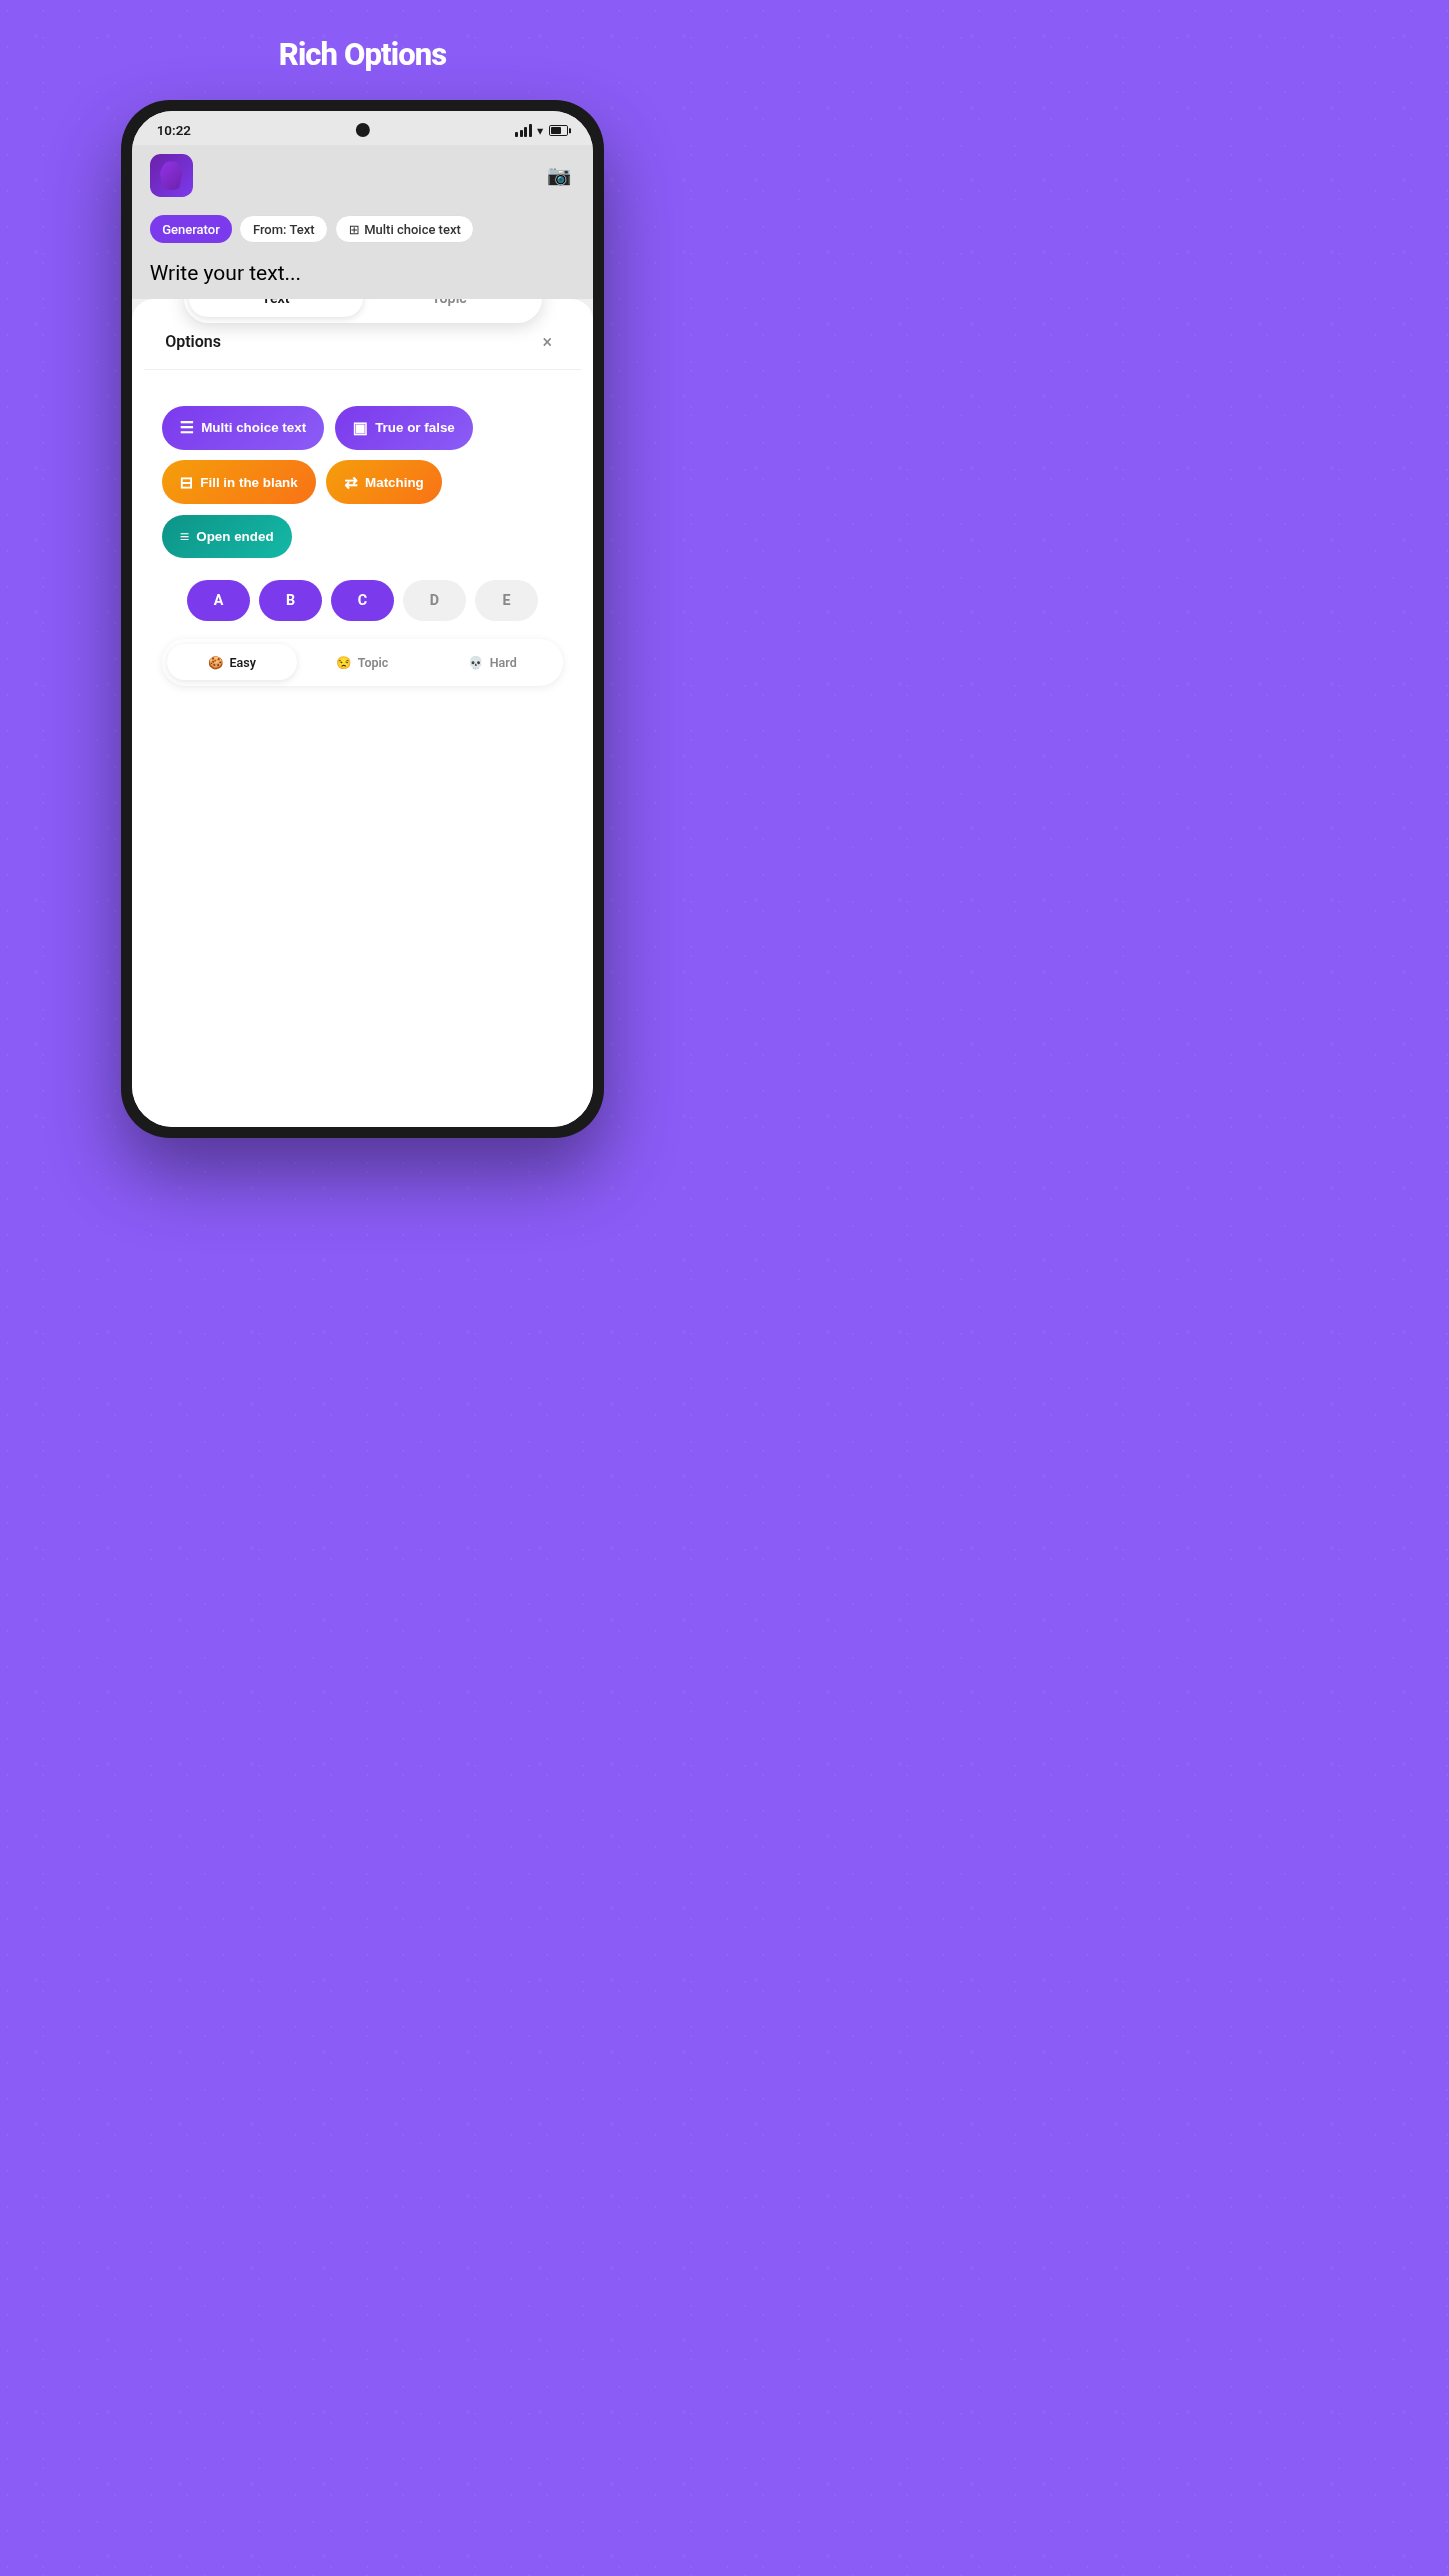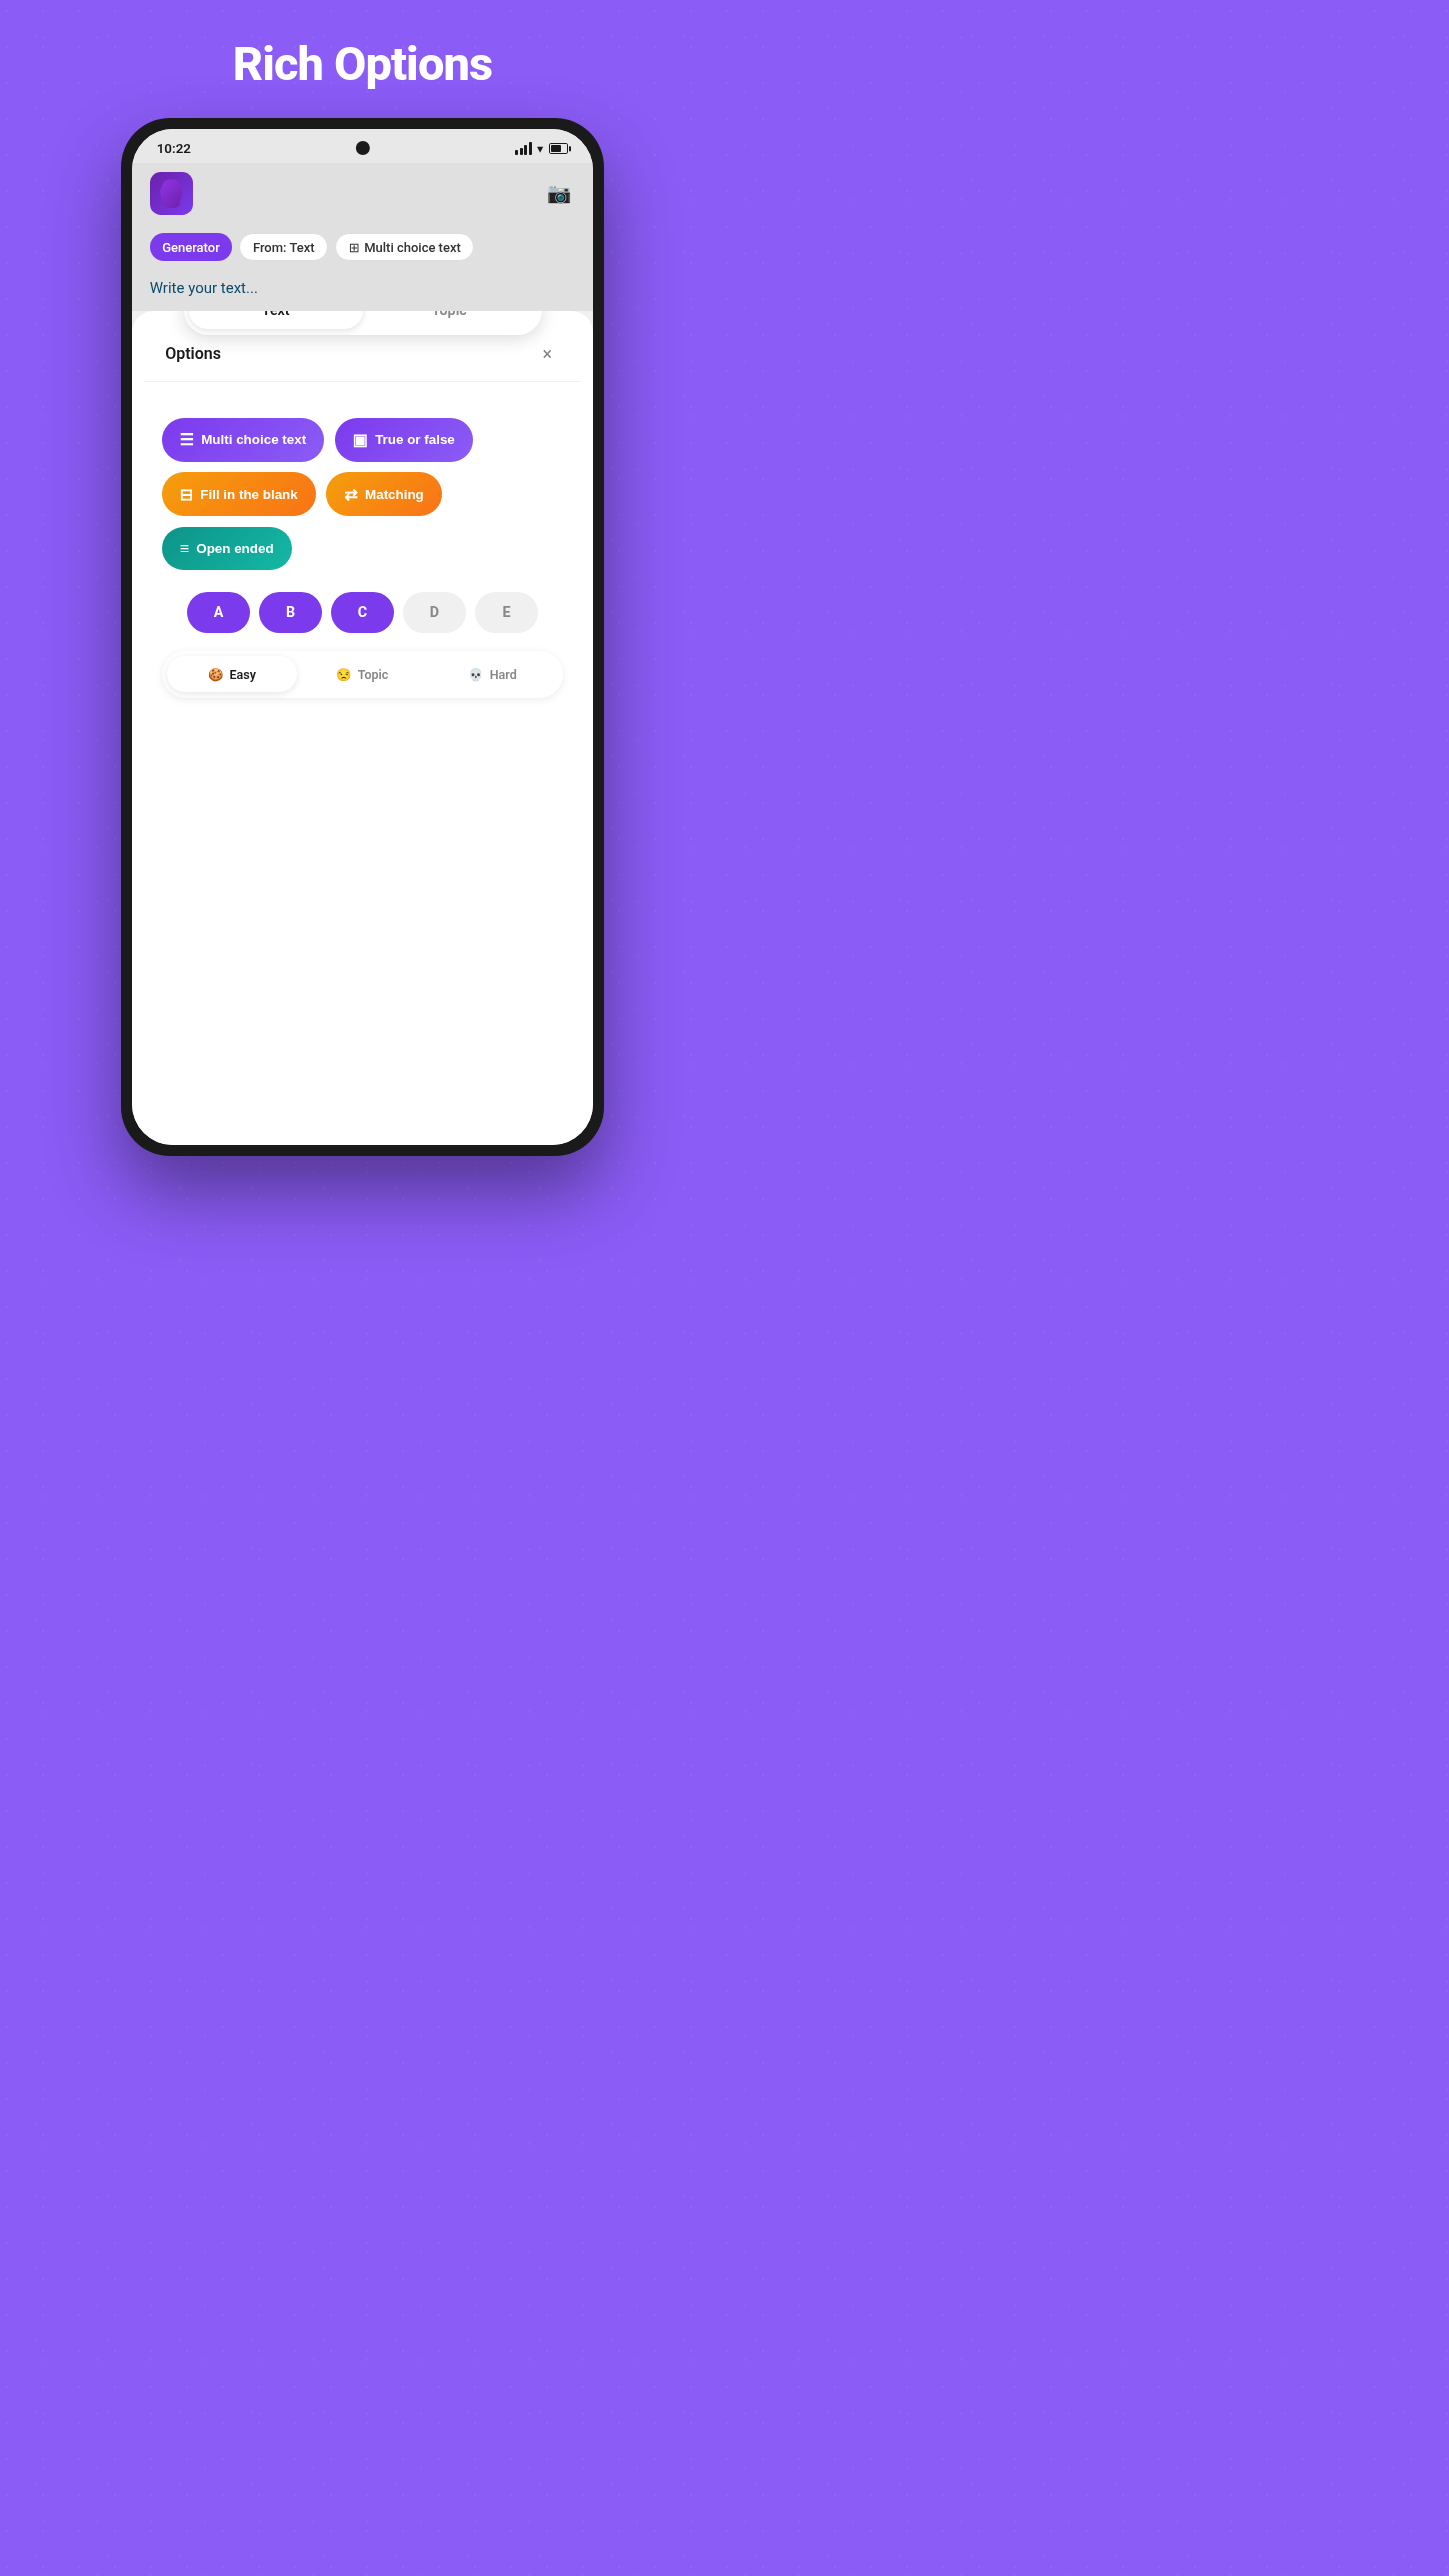--- a/index.html
+++ b/index.html
@@ -15,21 +15,21 @@
       font-family: -apple-system, BlinkMacSystemFont, 'Segoe UI', Roboto, sans-serif;
       display: flex;
       flex-direction: column;
       align-items: center;
       overflow: hidden;
       position: relative;
     }
 
     .page-title {
       color: white;
-      font-size: 47px;
+      font-size: 31px;
       font-weight: 800;
       margin-top: 36px;
       margin-bottom: 27px;
       text-align: center;
       letter-spacing: -0.9px;
     }
 
     
     .phone-frame {
       width: 483px;
@@ -151,22 +151,22 @@
     .chip-outline {
       background: white;
       color: #333;
       border: 0.9px solid #ddd;
     }
 
     
     .text-input-area {
       background: #e0e0e0;
       padding: 9px 18px 14.3px;
-      color: #0c4a6e;
-      font-size: 15px;
+      color: #000000;
+      font-size: 21px;
     }
 
     
     .options-panel {
       background: white;
       border-radius: 21.5px 21.5px 0 0;
       flex: 1;
       padding: 12px;
       overflow: hidden;
       display: flex;

